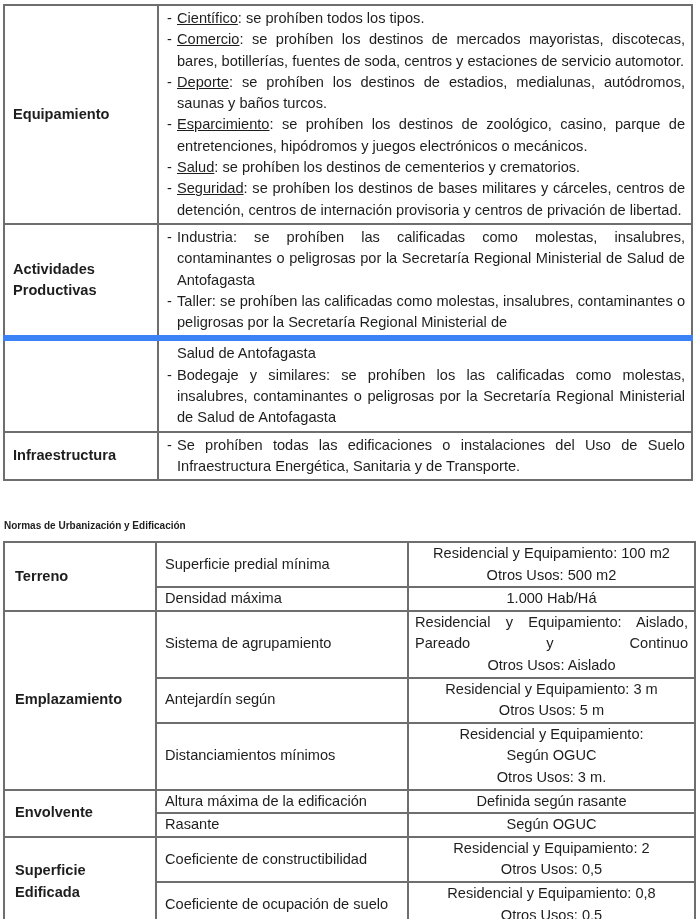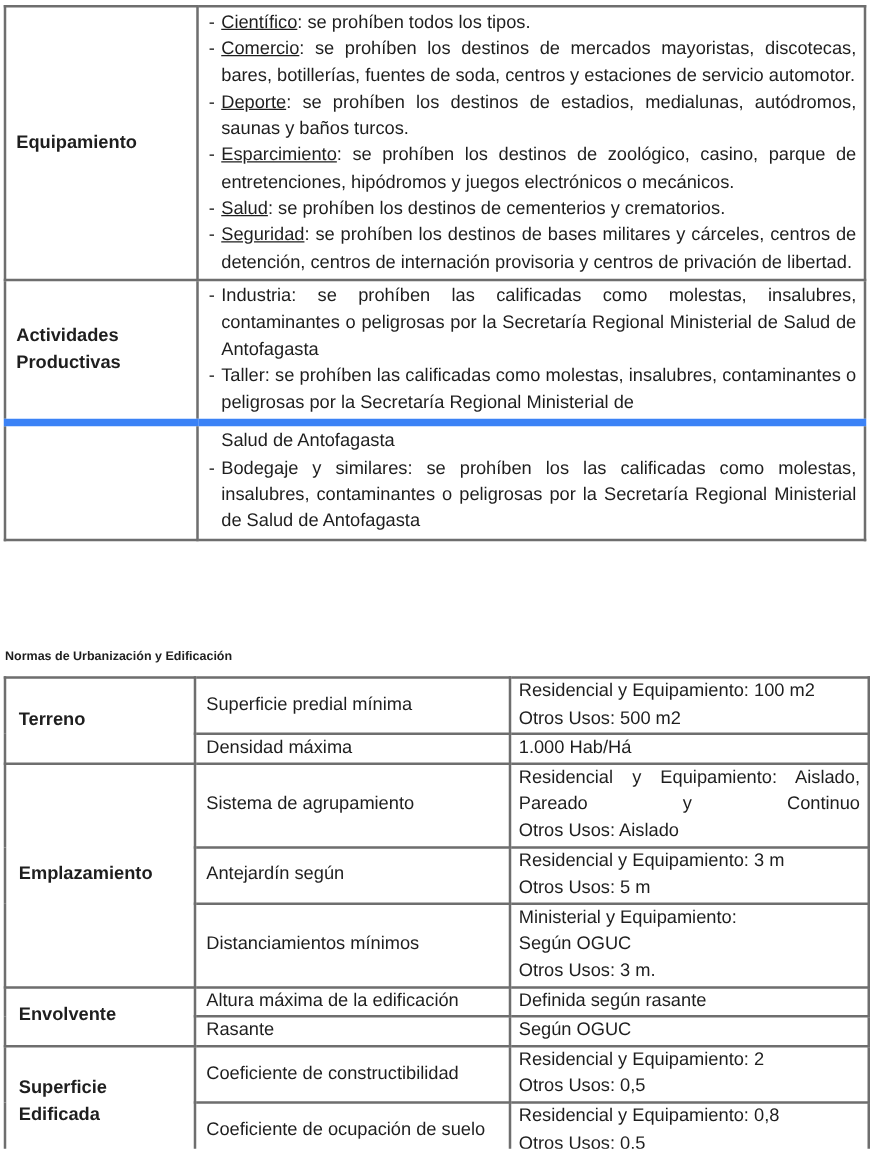--- a/index.html
+++ b/index.html
@@ -25,21 +25,21 @@
       position: absolute; left: 4px; top: 520px; font-weight: bold; font-size: 10px;
     }
     .t2 {
       position: absolute; left: 3px; top: 541px; width: 693px;
       border-collapse: collapse; font-size: 14.6px; line-height: 21.6px;
     }
     .t2 td { border: 2px solid #6e6e6e; vertical-align: middle; padding: 0 6px; }
     .t2 td.cat { width: 134px; font-weight: bold; padding-left: 10px; }
     .t2 td.param { width: 236px; padding-left: 8px; }
     .t2 td.just { text-align: justify; }
-    .t2 .val-line { display: block; }
+    .t2 .val-line { display: block; text-align: center; }
   </style>
 </head>
 <body>
 
 <table class="t1">
   <tbody>
       <tr>
     <td class="cat">Equipamiento</td>
     <td class="body">
       <div class="item">
@@ -90,20 +90,29 @@
       <div class="item">
             <span class="dash"></span>
             <span class="txt">Salud de Antofagasta</span>
           </div>
       <div class="item">
             <span class="dash">-</span>
             <span class="txt">Bodegaje y similares: se prohíben los las calificadas como molestas, insalubres, contaminantes o peligrosas por la Secretaría Regional Ministerial de Salud de Antofagasta</span>
           </div>
     </td>
   </tr>
+  <tr>
+    <td class="cat">Infraestructura</td>
+    <td class="body">
+      <div class="item">
+            <span class="dash">-</span>
+            <span class="txt">Se prohíben todas las edificaciones o instalaciones del Uso de Suelo Infraestructura Energética, Sanitaria y de Transporte.</span>
+          </div>
+    </td>
+  </tr>
 </tbody>
   </table>
 
 <div class="section-title">Normas de Urbanización y Edificación</div>
 
 <table class="t2">
   <tbody>
       <tr>
     <td class="cat" rowspan="2">Terreno</td>
     <td class="param">Superficie predial mínima</td>
@@ -129,21 +138,21 @@
   <tr>
     <td class="param">Antejardín según</td>
     <td>
       <span class="val-line">Residencial y Equipamiento: 3 m</span>
       <span class="val-line">Otros Usos: 5 m</span>
     </td>
   </tr>
   <tr>
     <td class="param">Distanciamientos mínimos</td>
     <td>
-      <span class="val-line">Ministerial y Equipamiento:</span>
+      <span class="val-line">Residencial y Equipamiento:</span>
       <span class="val-line">Según OGUC</span>
       <span class="val-line">Otros Usos: 3 m.</span>
     </td>
   </tr>
   <tr>
     <td class="cat" rowspan="2">Envolvente</td>
     <td class="param">Altura máxima de la edificación</td>
     <td>
       <span class="val-line">Definida según rasante</span>
     </td>

